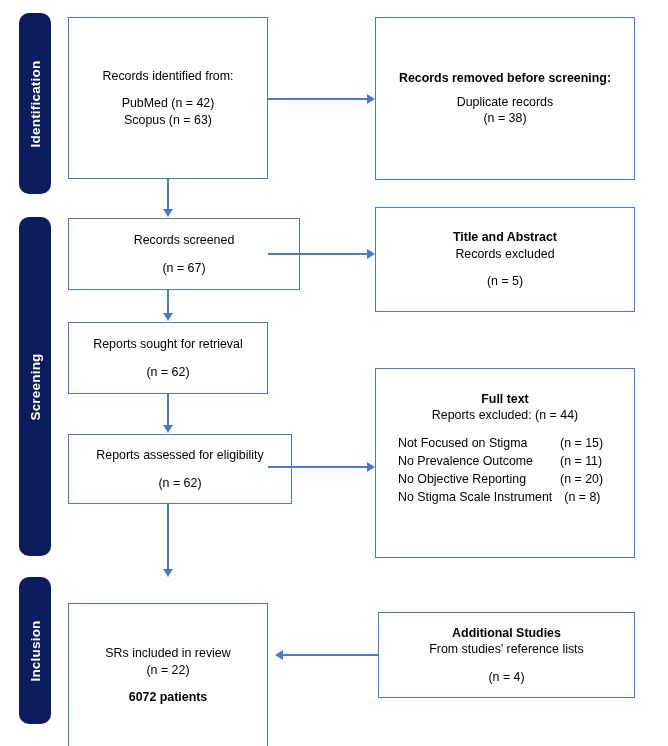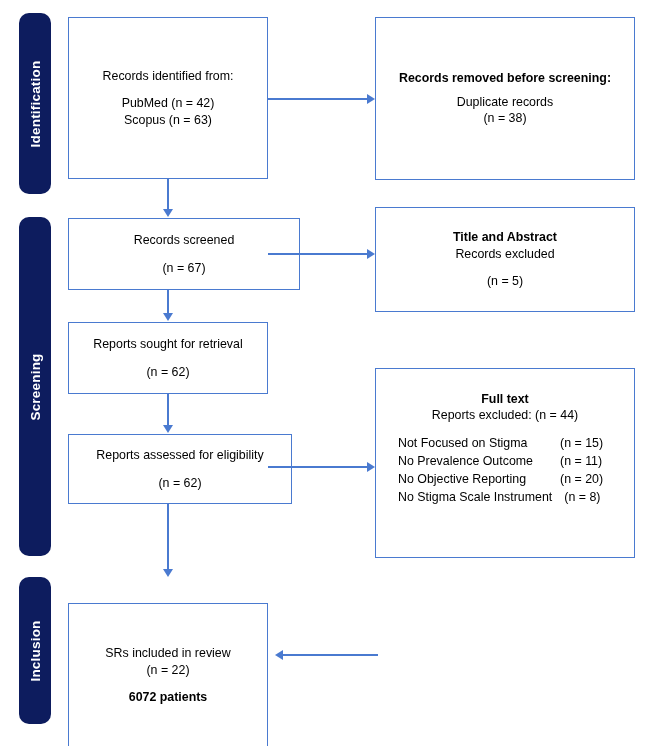--- a/index.html
+++ b/index.html
@@ -208,17 +208,23 @@
   <div class="conn v" style="left:167px; top:504px; width:1.6px; height:66px;"></div>
   <div class="arrow-head arrow-down" style="left:163px; top:569px;"></div>
 
   <div class="pbox" style="left:68px; top:578px; width:200px; height:145px;margin-top:25px;">
     <span class="line">SRs included in review</span>
     <span class="line">(n = 22)</span>
     <span class="gap"></span>
     <span class="line bold">6072 patients</span>
   </div>
 
+  <div class="pbox" style="left:378px; top:612px; width:257px; height:86px;">
+    <span class="line bold">Additional Studies</span>
+    <span class="line">From studies’ reference lists</span>
+    <span class="gap"></span>
+    <span class="line">(n = 4)</span>
+  </div>
 
   <div class="conn h" style="left:283px; top:654px; width:95px;"></div>
   <div class="arrow-head arrow-left" style="left:275px; top:650px;"></div>
 
 </div>
 
 </body></html>

